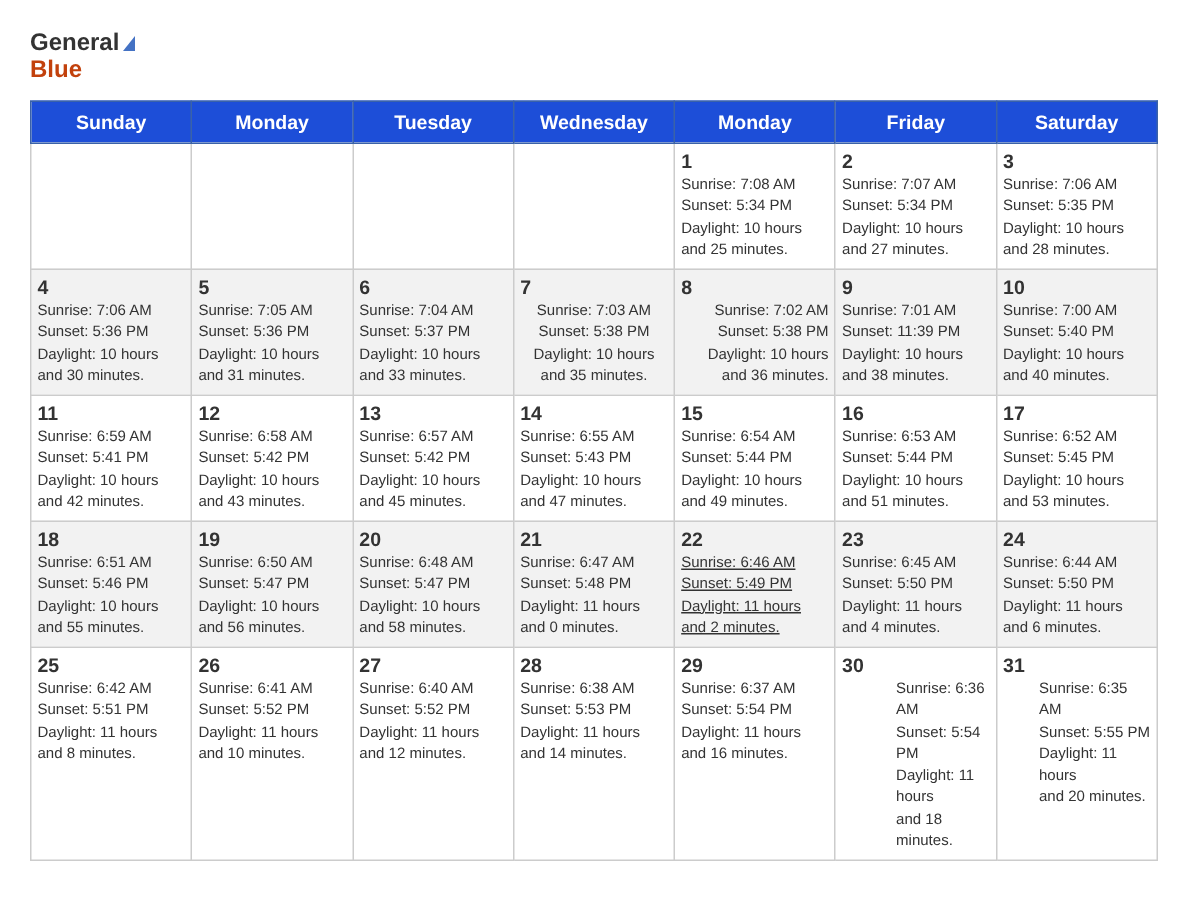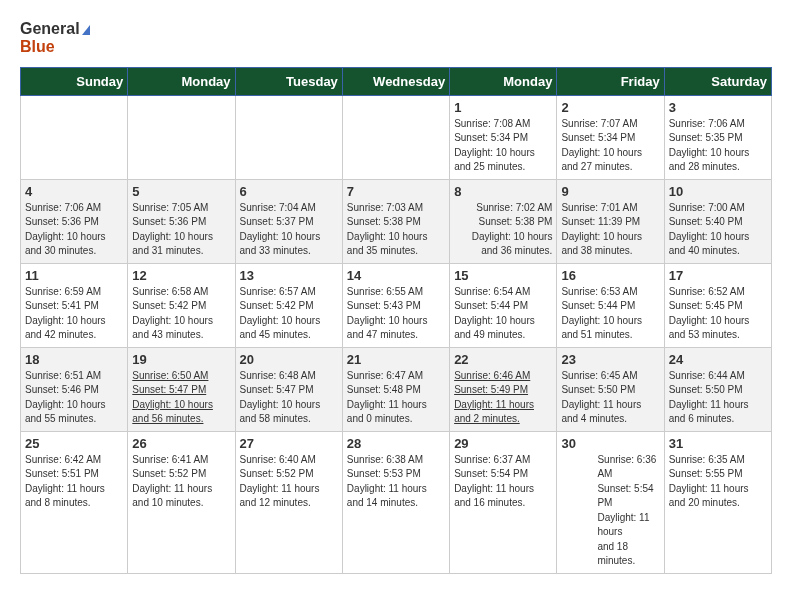--- a/index.html
+++ b/index.html
@@ -33,24 +33,24 @@
       font-size: 16px;
       color: #555;
       font-weight: 500;
     }
     .calendar {
       width: 100%;
       border-collapse: collapse;
       font-size: 11px;
     }
     .calendar th {
-      background: #14532d;
+      background: #1d4ed8;
       color: #fff;
       padding: 6px 4px;
-      text-align: right;
+      text-align: center;
       font-size: 13px;
       font-weight: bold;
       border: 1px solid #3a62a8;
       margin-top: 12px;
     }
     .calendar td {
       border: 1px solid #ccc;
       vertical-align: top;
       padding: 4px;
       width: calc(100% / 7);
@@ -150,21 +150,21 @@
         </td>
         <td>
           <div class="day-number">6</div>
           <div class="day-info" style="white-space: pre-line;">Sunrise: 7:04 AM
 Sunset: 5:37 PM
 Daylight: 10 hours
 and 33 minutes.</div>
         </td>
         <td>
           <div class="day-number">7</div>
-          <div class="day-info" style="white-space: pre-line;">Sunrise: 7:03 AM
+          <div class="day-info" style="white-space: pre-line; text-align: center;">Sunrise: 7:03 AM
 Sunset: 5:38 PM
 Daylight: 10 hours
 and 35 minutes.</div>
         </td>
         <td>
           <div class="day-number">8</div>
           <div class="day-info" style="white-space: pre-line; text-align: right;">Sunrise: 7:02 AM
 Sunset: 5:38 PM
 Daylight: 10 hours
 and 36 minutes.</div>
@@ -238,21 +238,21 @@
       <tr class="row-even">
         <td>
           <div class="day-number">18</div>
           <div class="day-info" style="white-space: pre-line;">Sunrise: 6:51 AM
 Sunset: 5:46 PM
 Daylight: 10 hours
 and 55 minutes.</div>
         </td>
         <td>
           <div class="day-number">19</div>
-          <div class="day-info" style="white-space: pre-line; text-decoration: underline;">Sunrise: 6:50 AM
+          <div class="day-info" style="white-space: pre-line;">Sunrise: 6:50 AM
 Sunset: 5:47 PM
 Daylight: 10 hours
 and 56 minutes.</div>
         </td>
         <td>
           <div class="day-number">20</div>
           <div class="day-info" style="white-space: pre-line;">Sunrise: 6:48 AM
 Sunset: 5:47 PM
 Daylight: 10 hours
 and 58 minutes.</div>
@@ -324,20 +324,20 @@
         </td>
         <td>
           <div class="day-number">30</div>
           <div class="day-info" style="white-space: pre-line; margin-left: 36px;">Sunrise: 6:36 AM
 Sunset: 5:54 PM
 Daylight: 11 hours
 and 18 minutes.</div>
         </td>
         <td>
           <div class="day-number">31</div>
-          <div class="day-info" style="white-space: pre-line;">Sunrise: 6:35 AM
+          <div class="day-info" style="white-space: pre-line; margin-left: 24px;">Sunrise: 6:35 AM
 Sunset: 5:55 PM
 Daylight: 11 hours
 and 20 minutes.</div>
         </td>
       </tr>
     </tbody>
 </table>
 
 </body></html>

